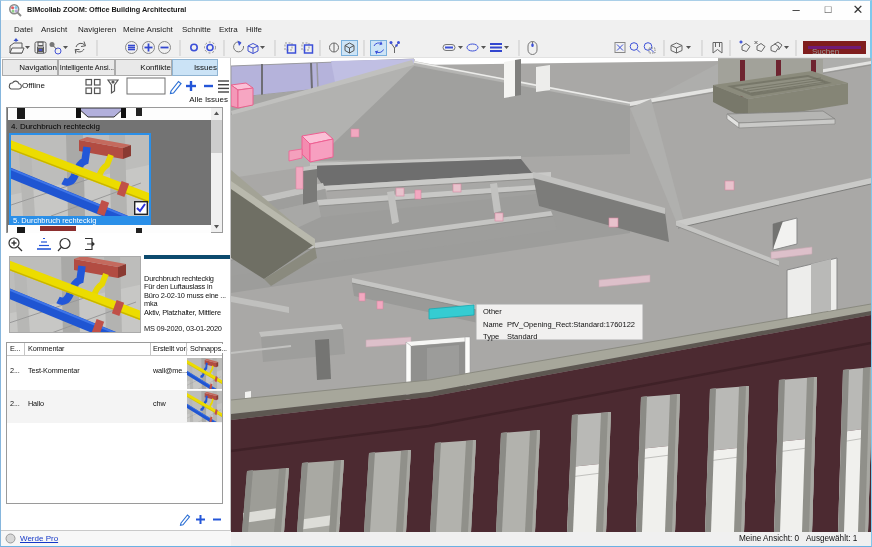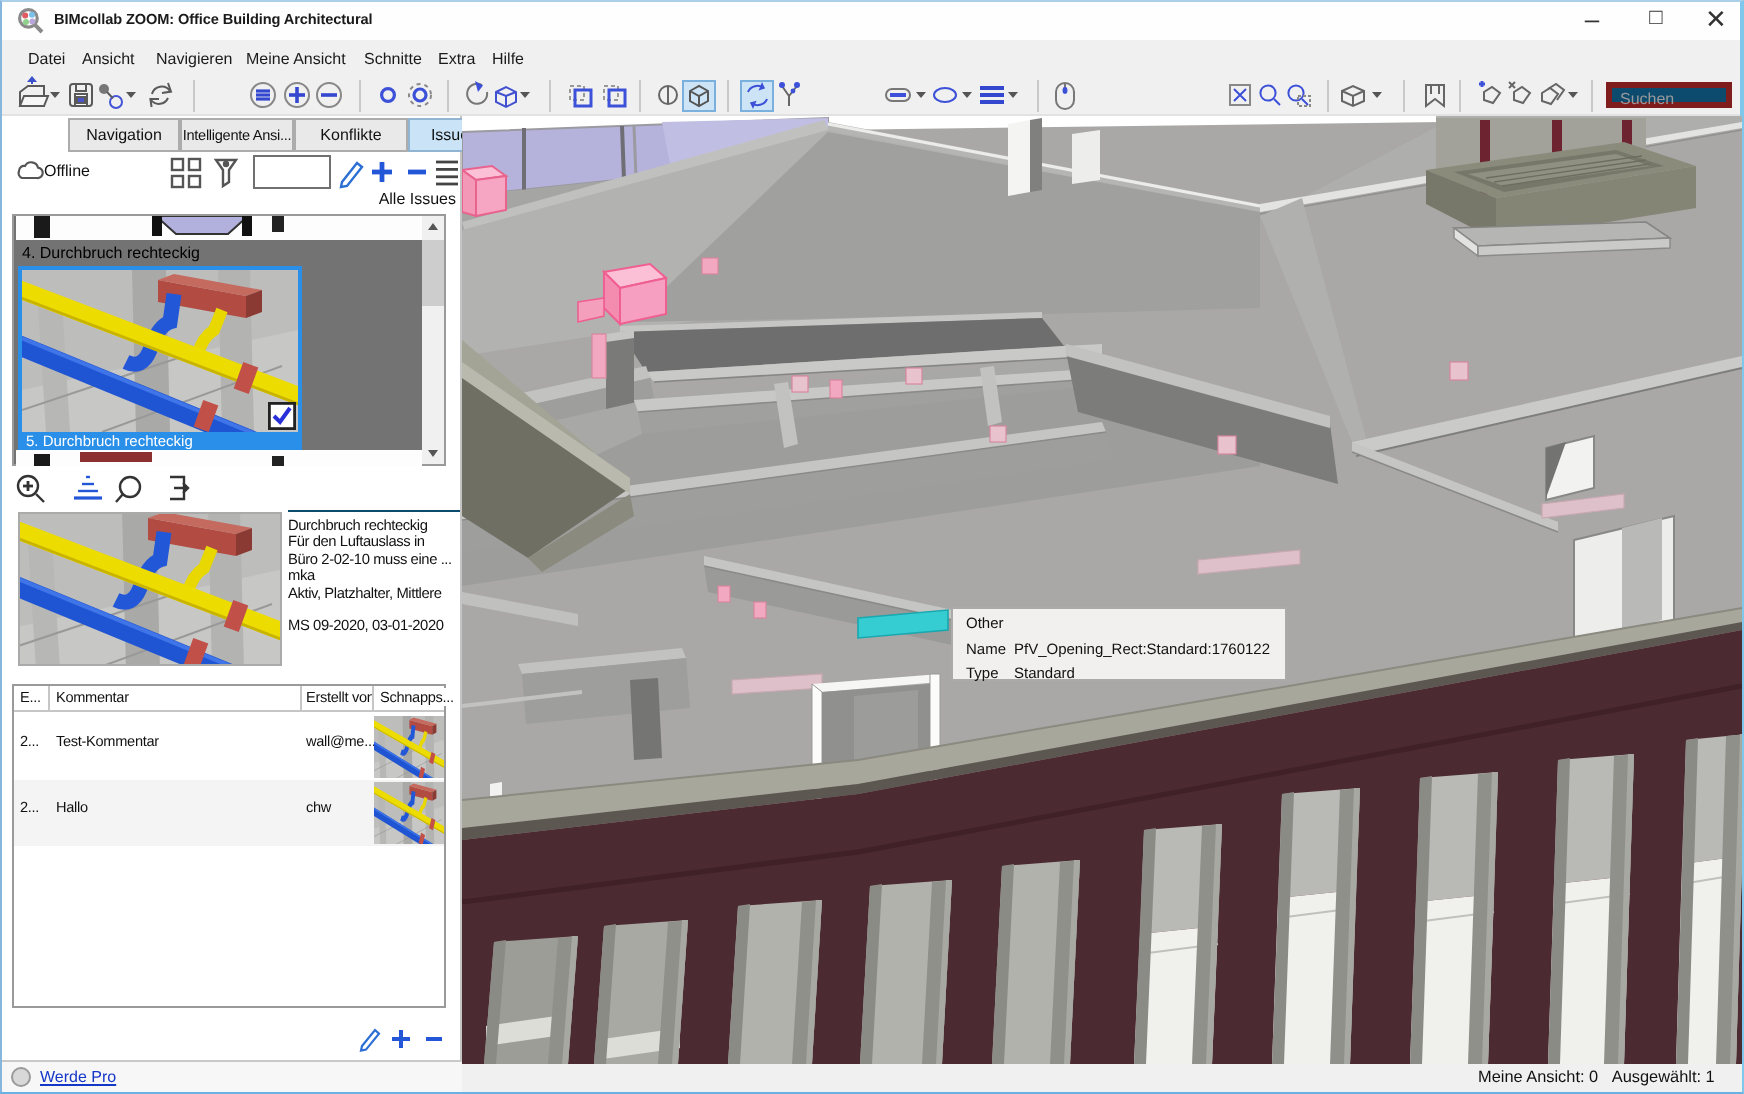--- a/index.html
+++ b/index.html
@@ -9,21 +9,21 @@
     border-left:1px solid #86b6dd; border-right:2px solid #7fc8ec; border-bottom:2px solid #6ab1e3; border-top:1px solid #aacfe8; }
   .abs { position:absolute; }
   #titlebar { left:0; top:0; width:100%; height:19px; background:#fefefe; }
   #title { left:26px; top:4px; font-size:7.3px; color:#1a1a1a; letter-spacing:-0.05px; }
   .winbtn { top:0px; width:30px; height:18px; font-size:13px; color:#333; text-align:center; line-height:17px; }
   #menubar { left:0; top:19px; width:100%; height:18px; background:#f0f0f0; }
   .mi { position:absolute; top:5px; font-size:8px; color:#1a1a1a; }
   #toolbar { left:0; top:37px; width:100%; height:20px; background:#f0f0f0; border-bottom:1px solid #e2e2e2; }
   #panel { left:0; top:57px; width:230px; height:473px; background:#ffffff; border-right:1px solid #c4c4c4; }
   .tab { position:absolute; top:1px; height:17px; font-size:8px; color:#111; white-space:nowrap; overflow:hidden;
-     background:#e9e9e9; border:1px solid #acacac; text-align:center; line-height:16px;margin-left:32px; }
+     background:#e9e9e9; border:1px solid #acacac; text-align:right; line-height:16px; }
   .tabsel { background:#cbe3f6; border:1px solid #90b4d2; }
   #statusbar { left:230px; top:531px; width:640px; height:14px; background:#f0f0f0; font-size:8px; color:#111; }
   #viewport { left:230px; top:57px; width:640px; height:474px; background:#ffffff; overflow:hidden; }
   svg { display:block; }
 </style>
 </head>
 <body>
 <svg width="0" height="0" style="position:absolute">
   <defs>
     <symbol id="pipes" viewBox="0 0 138 81" preserveAspectRatio="none">
@@ -173,21 +173,21 @@
         <path d="M741 8 L745 5.5 L749 8.5 L745.5 13.5 L741 12 Z" stroke="#666"></path>
         <path d="M738.5 4 L741.5 4 M740 2.5 L740 5.5" stroke="#3c50d8" stroke-width="1.4"></path>
         <path d="M756 8 L760 5.5 L764 8.5 L760.5 13.5 L756 12 Z" stroke="#666"></path>
         <path d="M753.5 3 L756.5 6 M756.5 3 L753.5 6" stroke="#666"></path>
         <path d="M770 8.5 L774 6 L778 9 L774.5 14 L770 12.5 Z" stroke="#666"></path>
         <path d="M773 6.5 L777 4 L781 7 L777.5 12" stroke="#666"></path>
         <path d="M783 8 L788 8 L785.5 11 Z" fill="#555" stroke="none"></path>
         <line x1="795" y1="2" x2="795" y2="18" stroke="#c9c9c9"></line>
       </g>
     </svg>
-    <div class="abs" style="left:802px;top:3px;width:63px;height:13px;background:#0c4a6e;border:3px solid #7f1d1d;font-size:8px;color:#9a9a9a;padding:1px 0 0 4px;">Suchen</div>
+    <div class="abs" style="left:802px;top:3px;width:63px;height:13px;background:#701a75;border:5px solid #7f1d1d;font-size:8px;color:#9a9a9a;padding:1px 0 0 4px;">Suchen</div>
   </div>
   <div id="panel" class="abs">
     <div class="tab" style="left:1px;width:56px;">Navigation</div>
     <div class="tab" style="left:57px;width:57px;font-size:7.3px;letter-spacing:-0.15px;">Intelligente Ansi...</div>
     <div class="tab" style="left:114px;width:57px;">Konflikte</div>
     <div class="tab tabsel" style="left:171px;width:46px;">Issues</div>
     <svg class="abs" style="left:0;top:19px" width="230" height="22" viewBox="0 0 230 22">
       <path d="M8.5 8.5 A2.5 2.5 0 0 1 11.5 6 A3.5 3.5 0 0 1 18 6.8 A2.6 2.6 0 0 1 17.5 12 L10 12 A2.6 2.6 0 0 1 8.5 8.5 Z" fill="none" stroke="#555" stroke-width="1.1"></path>
       <g fill="none" stroke="#555" stroke-width="1.2">
         <rect x="85" y="2.5" width="5.5" height="5.5"></rect>
@@ -269,21 +269,21 @@
           <path d="M60.5 11 L57 15"></path>
         <path d="M84 2.5 L91 2.5 L91 13.5 L84 13.5 M86 8 L93 8 M90.5 5.5 L93 8 L90.5 10.5"></path>
       </g>
     </svg>
 
     <div class="abs" style="left:8px;top:198px;width:132px;height:77px;border:1px solid #aaa;">
       <svg class="abs" style="left:0;top:0" width="130" height="75" viewBox="0 0 130 75">
           <use href="#pipes2" width="130" height="75"></use>
         </svg>
     </div>
-    <div class="abs" style="left:143px;top:197px;width:86px;height:78px;border-top:1px solid #0c4a6e;font-size:7.4px;color:#111;line-height:8.4px;padding-top:3px;letter-spacing:-0.2px;white-space:nowrap;overflow:hidden;">
+    <div class="abs" style="left:143px;top:197px;width:86px;height:78px;border-top:4px solid #0c4a6e;font-size:7.4px;color:#111;line-height:8.4px;padding-top:16px;letter-spacing:-0.2px;white-space:nowrap;overflow:hidden;">
       Durchbruch rechteckig<br>Für den Luftauslass in<br>Büro 2-02-10 muss eine ...<br>mka<br>Aktiv, Platzhalter, Mittlere<br><br>MS 09-2020, 03-01-2020
     </div>
 
     <div class="abs" style="left:5px;top:284px;width:217px;height:162px;border:1px solid #9a9a9a;background:#fff;font-size:7.3px;color:#111;letter-spacing:-0.15px;">
       <div class="abs" style="left:0;top:0;width:215px;height:13px;border-bottom:1px solid #c6c6c6;">
         <span class="abs" style="left:3px;top:1px;">E...</span>
         <span class="abs" style="left:21px;top:1px;">Kommentar</span>
         <span class="abs" style="left:146px;top:1px;">Erstellt von</span>
         <span class="abs" style="left:183px;top:1px;background:#fff;">Schnapps...</span>
         <span class="abs" style="left:17px;top:0;width:1px;height:13px;background:#c6c6c6"></span>

